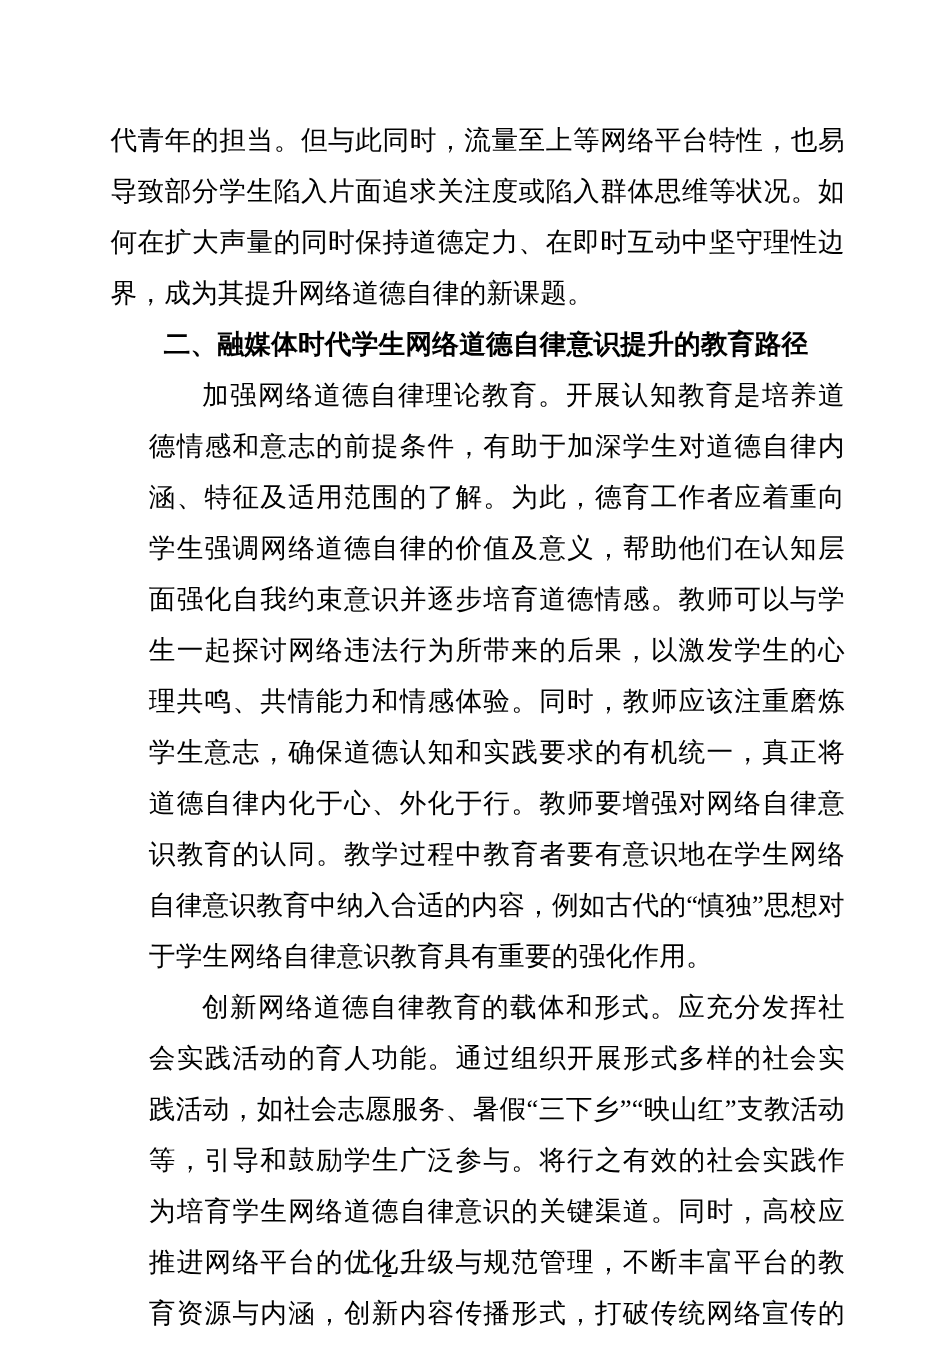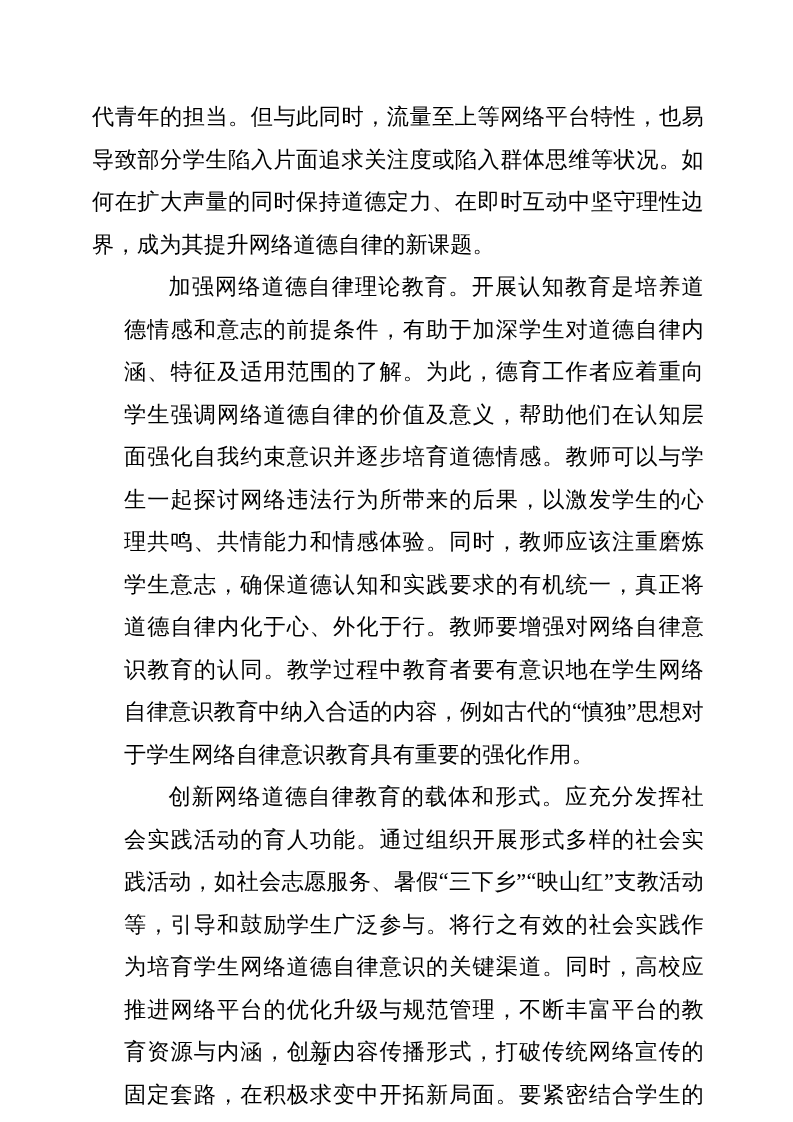--- a/index.html
+++ b/index.html
@@ -64,20 +64,21 @@
   }
 </style>
 </head>
 <body>
 
 <div class="page">
   <div class="doc-body">
 
     <p class="para">代青年的担当。但与此同时，流量至上等网络平台特性，也易导致部分学生陷入片面追求关注度或陷入群体思维等状况。如何在扩大声量的同时保持道德定力、在即时互动中坚守理性边界，成为其提升网络道德自律的新课题。</p>
 
+    <h2 class="section-heading">二、融媒体时代学生网络道德自律意识提升的教育路径</h2>
 
     <p class="para indent">加强网络道德自律理论教育。开展认知教育是培养道德情感和意志的前提条件，有助于加深学生对道德自律内涵、特征及适用范围的了解。为此，德育工作者应着重向学生强调网络道德自律的价值及意义，帮助他们在认知层面强化自我约束意识并逐步培育道德情感。教师可以与学生一起探讨网络违法行为所带来的后果，以激发学生的心理共鸣、共情能力和情感体验。同时，教师应该注重磨炼学生意志，确保道德认知和实践要求的有机统一，真正将道德自律内化于心、外化于行。教师要增强对网络自律意识教育的认同。教学过程中教育者要有意识地在学生网络自律意识教育中纳入合适的内容，例如古代的“慎独”思想对于学生网络自律意识教育具有重要的强化作用。</p>
 
     <p class="para indent">创新网络道德自律教育的载体和形式。应充分发挥社会实践活动的育人功能。通过组织开展形式多样的社会实践活动，如社会志愿服务、暑假“三下乡”“映山红”支教活动等，引导和鼓励学生广泛参与。将行之有效的社会实践作为培育学生网络道德自律意识的关键渠道。同时，高校应推进网络平台的优化升级与规范管理，不断丰富平台的教育资源与内涵，创新内容传播形式，打破传统网络宣传的固定套路，在积极求变中开拓新局面。要紧密结合学生的实际状况与兴趣偏好，以更具吸引力</p>
 
   </div>
 
   <div class="footer">— 2 —</div>
 </div>
 

